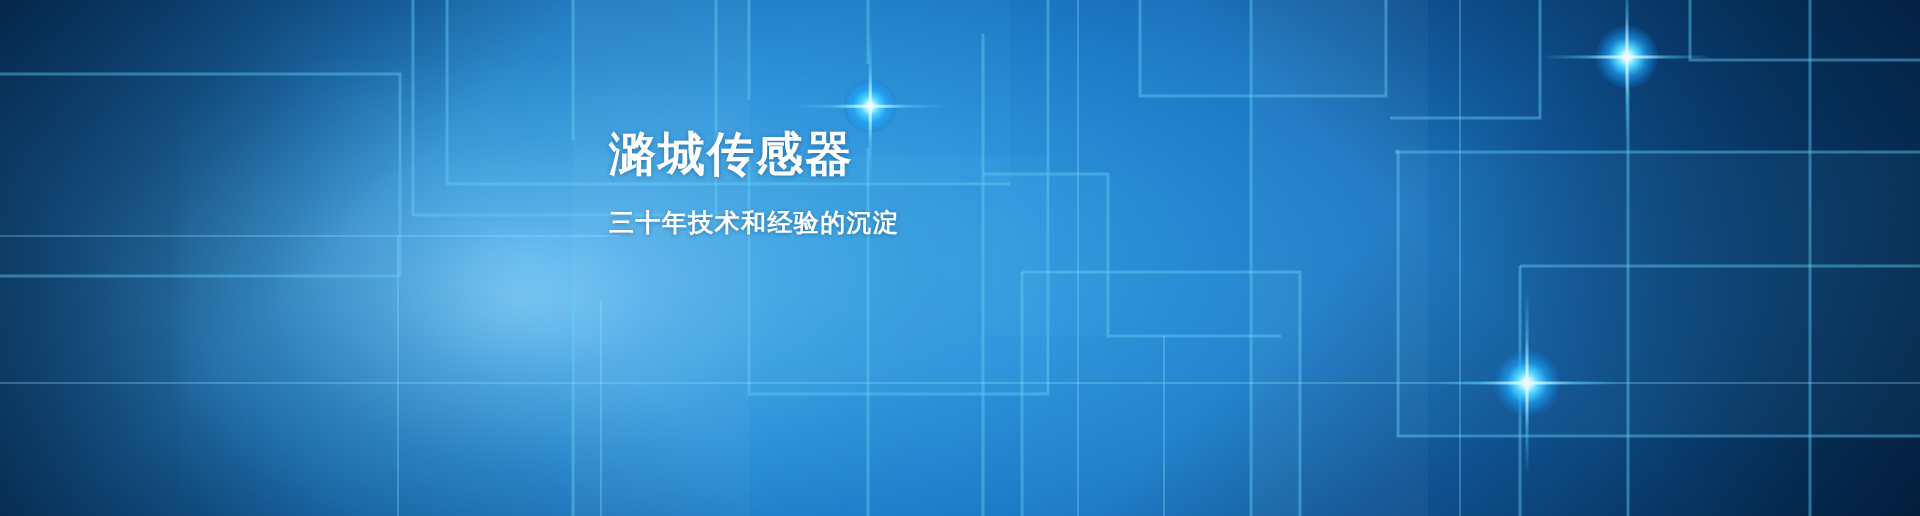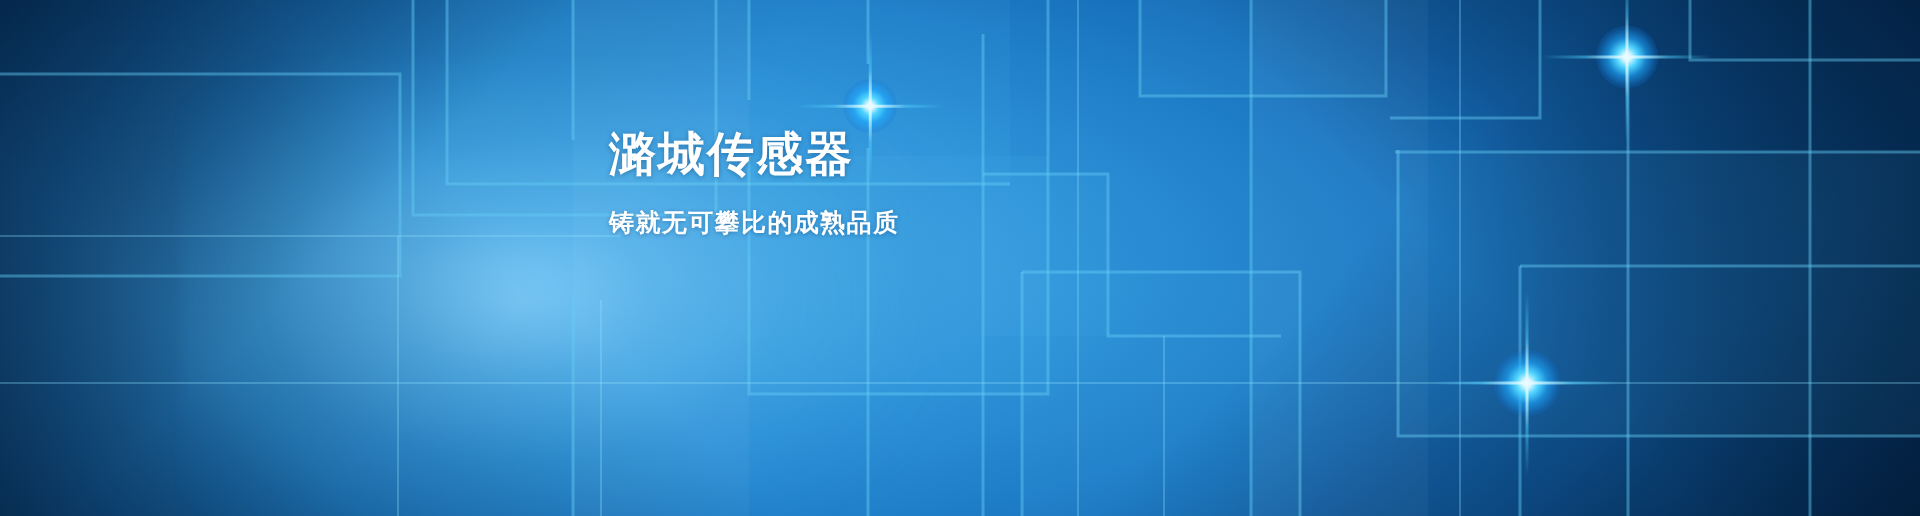--- a/index.html
+++ b/index.html
@@ -232,18 +232,18 @@
     <div class="core" style="width:66px;height:66px;"></div>
     <div class="ray-h" style="width:185px;height:3px;"></div>
     <div class="ray-v" style="width:3px;height:185px;"></div>
   </div>
 
   <div class="content">
     <div class="accent-bar"></div>
     <div class="text-col">
       <div class="title">潞城传感器</div>
       <div class="sub">
-        <div>铸就无可攀比的成熟品质</div>
+        <div>三十年技术和经验的沉淀</div>
       </div>
     </div>
   </div>
 
 </div>
 
 </body></html>

